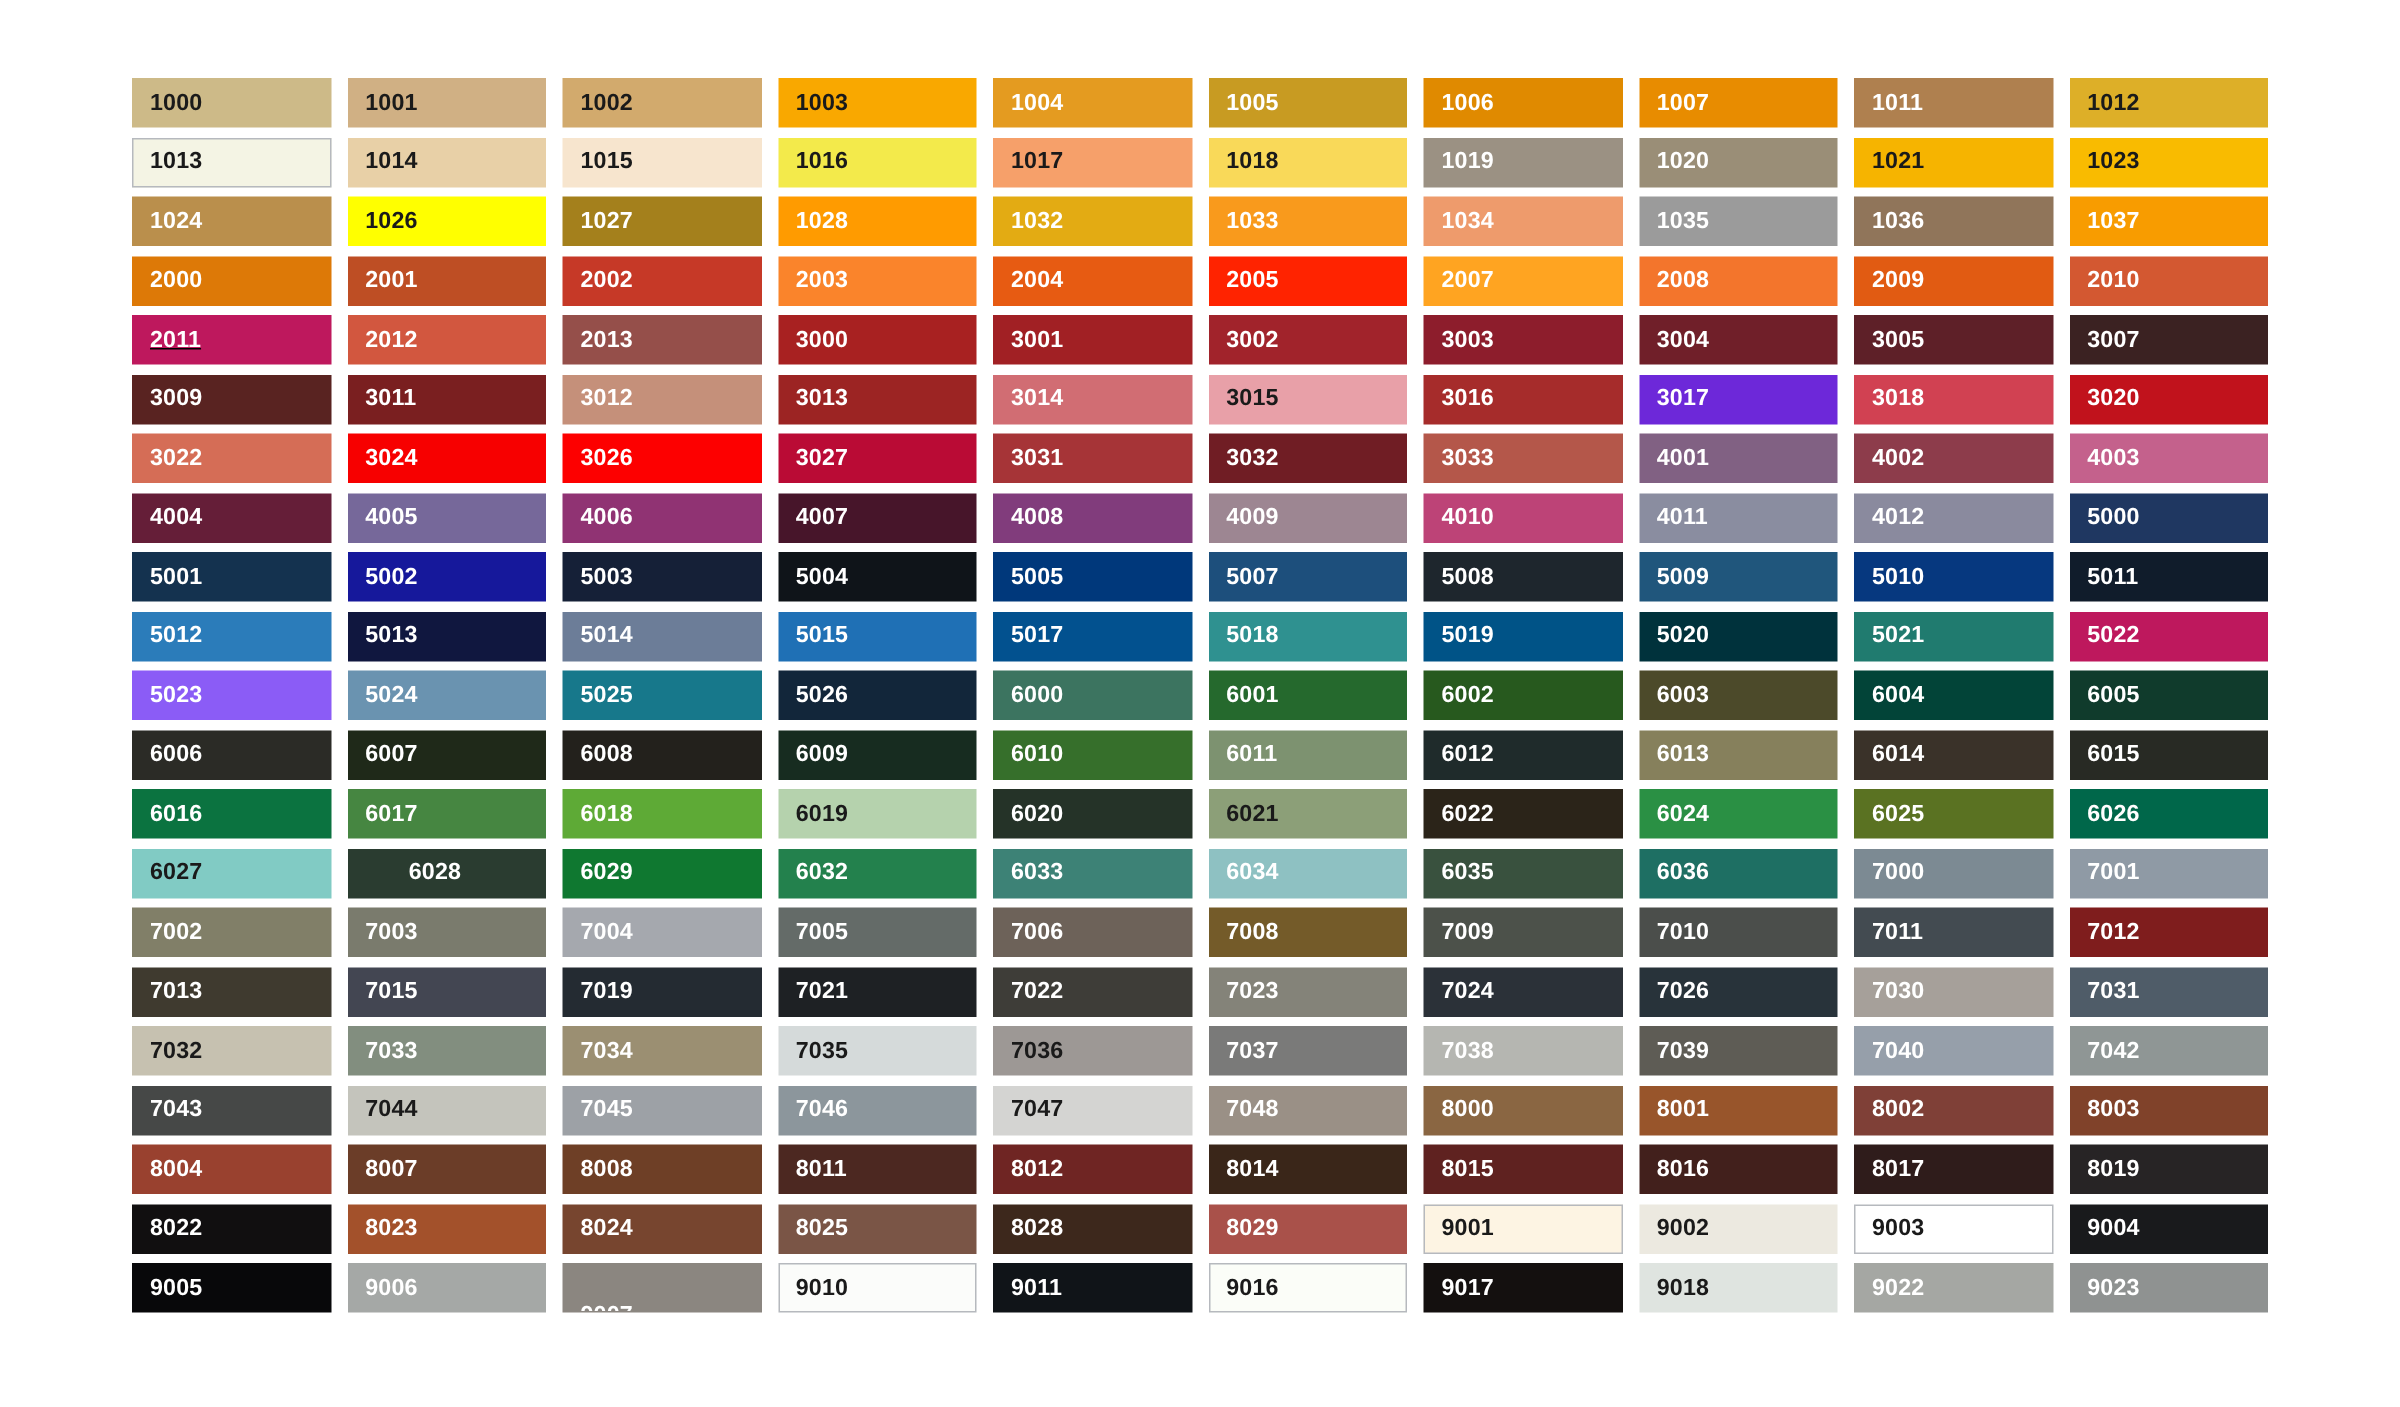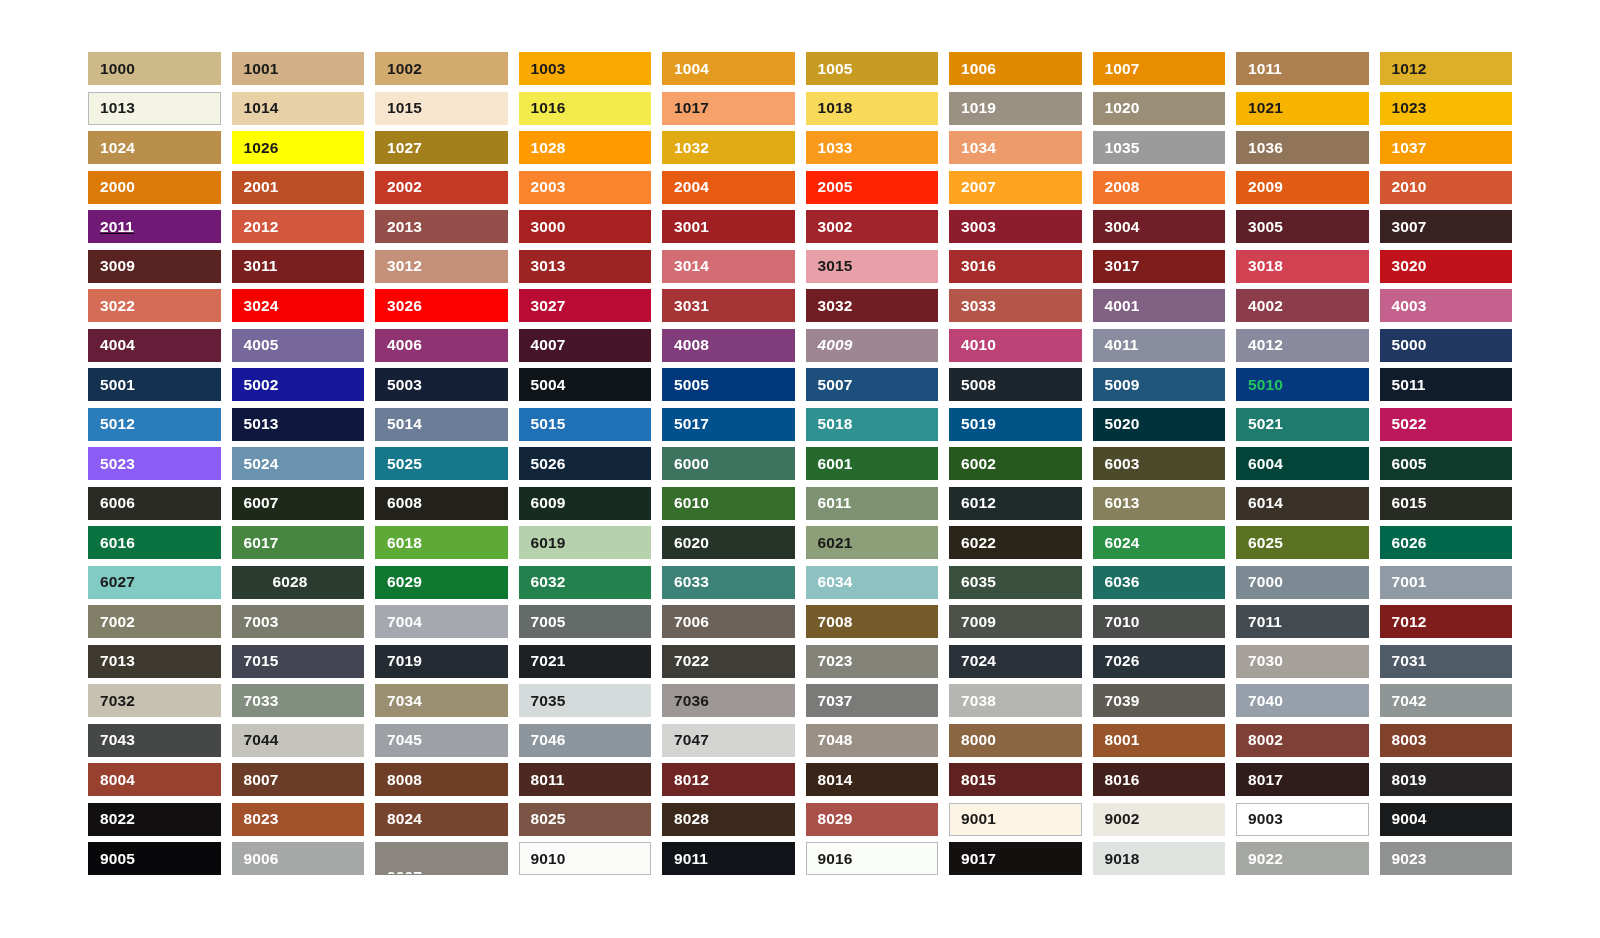--- a/index.html
+++ b/index.html
@@ -171,21 +171,21 @@
       </div>
       <div class="swatch" style="background: rgb(243, 117, 44);">
         <span class="swatch-label" style="color: rgb(255, 255, 255);">2008</span>
       </div>
       <div class="swatch" style="background: rgb(225, 91, 18);">
         <span class="swatch-label" style="color: rgb(255, 255, 255);">2009</span>
       </div>
       <div class="swatch" style="background: rgb(211, 88, 49);">
         <span class="swatch-label" style="color: rgb(255, 255, 255);">2010</span>
       </div>
-      <div class="swatch" style="background: #701a75; text-decoration: underline;">
+      <div class="swatch" style="background: #be185d; text-decoration: underline;">
         <span class="swatch-label" style="color: rgb(255, 255, 255);">2011</span>
       </div>
       <div class="swatch" style="background: rgb(210, 87, 63);">
         <span class="swatch-label" style="color: rgb(255, 255, 255);">2012</span>
       </div>
       <div class="swatch" style="background: rgb(149, 79, 74);">
         <span class="swatch-label" style="color: rgb(255, 255, 255);">2013</span>
       </div>
       <div class="swatch" style="background: rgb(168, 33, 33);">
         <span class="swatch-label" style="color: rgb(255, 255, 255);">3000</span>
@@ -222,21 +222,21 @@
       </div>
       <div class="swatch" style="background: rgb(209, 109, 115);">
         <span class="swatch-label" style="color: rgb(255, 255, 255);">3014</span>
       </div>
       <div class="swatch" style="background: rgb(232, 160, 168);">
         <span class="swatch-label" style="color: rgb(26, 26, 26);">3015</span>
       </div>
       <div class="swatch" style="background: rgb(166, 44, 43);">
         <span class="swatch-label" style="color: rgb(255, 255, 255);">3016</span>
       </div>
-      <div class="swatch" style="background: #7f1d1d;">
+      <div class="swatch" style="background: #6d28d9;">
         <span class="swatch-label" style="color: rgb(255, 255, 255);">3017</span>
       </div>
       <div class="swatch" style="background: rgb(209, 65, 82);">
         <span class="swatch-label" style="color: rgb(255, 255, 255);">3018</span>
       </div>
       <div class="swatch" style="background: rgb(193, 18, 28);">
         <span class="swatch-label" style="color: rgb(255, 255, 255);">3020</span>
       </div>
       <div class="swatch" style="background: rgb(213, 109, 86);">
         <span class="swatch-label" style="color: rgb(255, 255, 255);">3022</span>
@@ -277,21 +277,21 @@
       <div class="swatch" style="background: rgb(144, 51, 115);">
         <span class="swatch-label" style="color: rgb(255, 255, 255);">4006</span>
       </div>
       <div class="swatch" style="background: rgb(71, 21, 42);">
         <span class="swatch-label" style="color: rgb(255, 255, 255);">4007</span>
       </div>
       <div class="swatch" style="background: rgb(129, 60, 124);">
         <span class="swatch-label" style="color: rgb(255, 255, 255);">4008</span>
       </div>
       <div class="swatch" style="background: rgb(157, 134, 146);">
-        <span class="swatch-label" style="color: rgb(255, 255, 255); font-style: italic;">4009</span>
+        <span class="swatch-label" style="color: rgb(255, 255, 255);">4009</span>
       </div>
       <div class="swatch" style="background: rgb(189, 67, 119);">
         <span class="swatch-label" style="color: rgb(255, 255, 255);">4010</span>
       </div>
       <div class="swatch" style="background: rgb(138, 141, 160);">
         <span class="swatch-label" style="color: rgb(255, 255, 255);">4011</span>
       </div>
       <div class="swatch" style="background: rgb(138, 138, 158);">
         <span class="swatch-label" style="color: rgb(255, 255, 255);">4012</span>
       </div>
@@ -316,21 +316,21 @@
       <div class="swatch" style="background: rgb(29, 79, 124);">
         <span class="swatch-label" style="color: rgb(255, 255, 255);">5007</span>
       </div>
       <div class="swatch" style="background: rgb(30, 38, 45);">
         <span class="swatch-label" style="color: rgb(255, 255, 255);">5008</span>
       </div>
       <div class="swatch" style="background: rgb(32, 86, 124);">
         <span class="swatch-label" style="color: rgb(255, 255, 255);">5009</span>
       </div>
       <div class="swatch" style="background: rgb(6, 56, 127);">
-        <span class="swatch-label" style="color: #22c55e;">5010</span>
+        <span class="swatch-label" style="color: #ffffff;">5010</span>
       </div>
       <div class="swatch" style="background: rgb(16, 28, 43);">
         <span class="swatch-label" style="color: rgb(255, 255, 255);">5011</span>
       </div>
       <div class="swatch" style="background: rgb(43, 124, 186);">
         <span class="swatch-label" style="color: rgb(255, 255, 255);">5012</span>
       </div>
       <div class="swatch" style="background: rgb(16, 23, 63);">
         <span class="swatch-label" style="color: rgb(255, 255, 255);">5013</span>
       </div>

